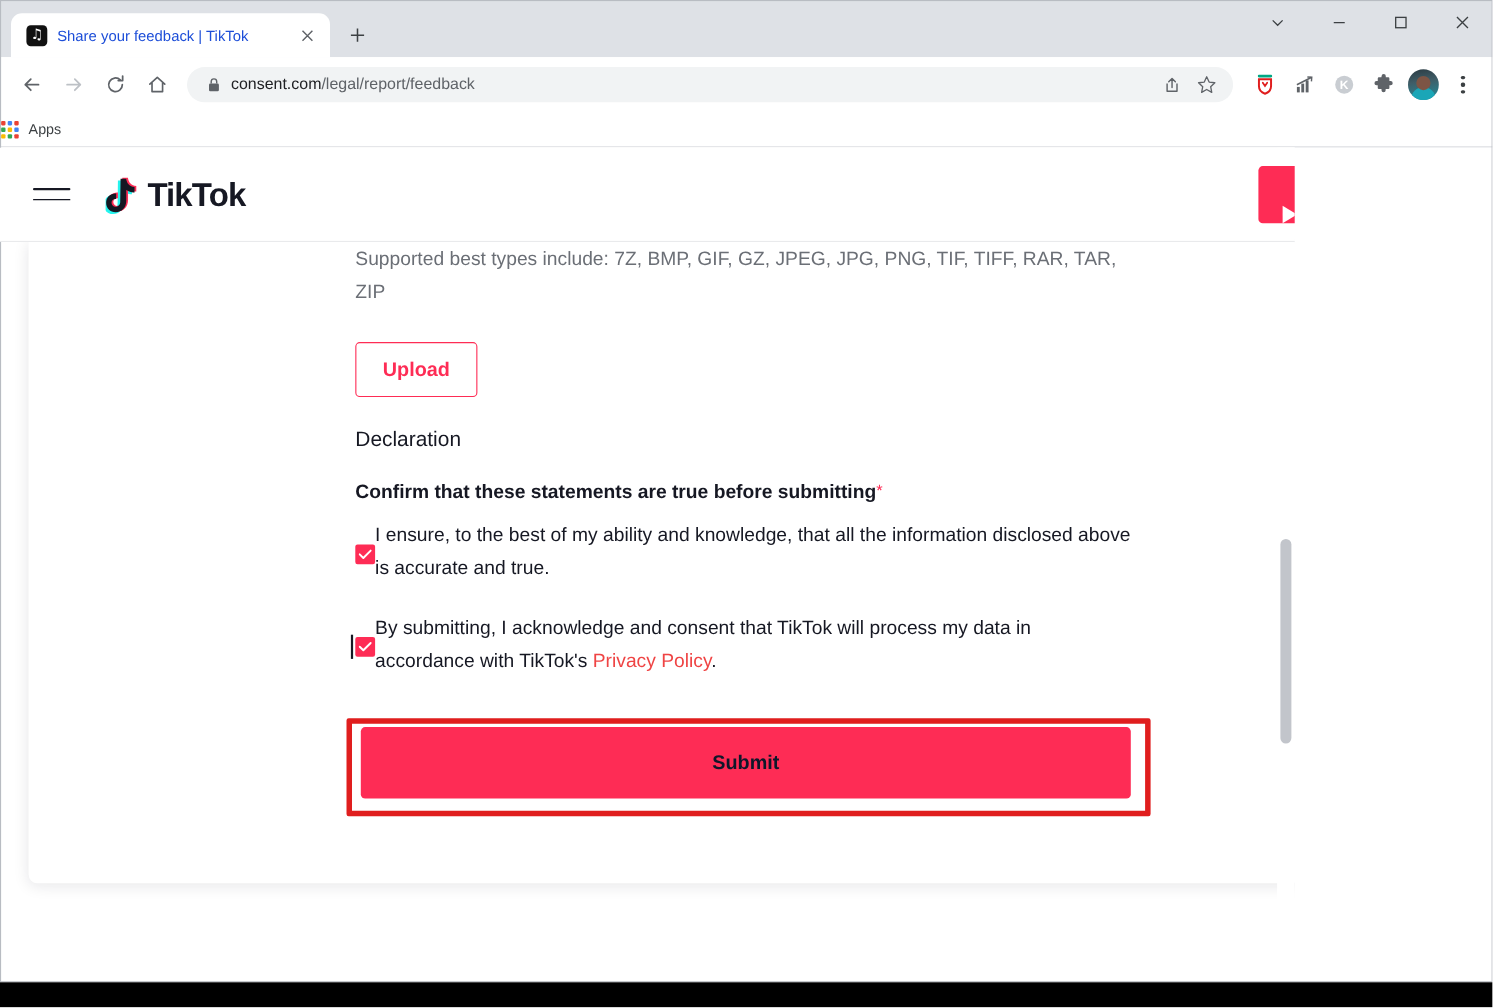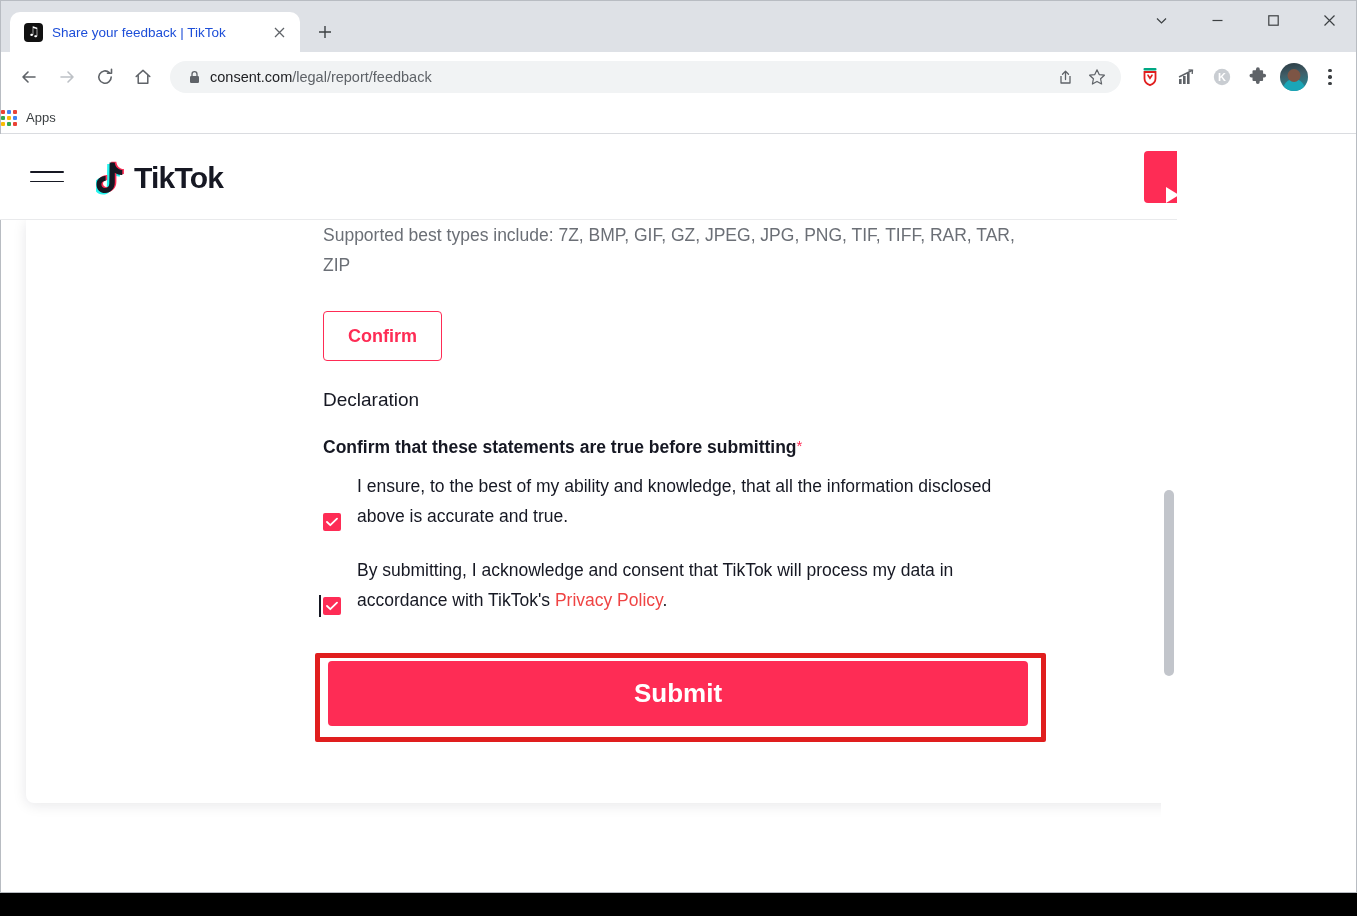--- a/index.html
+++ b/index.html
@@ -255,22 +255,22 @@
     font-size: 19px; font-weight: normal; color: #161823;
     margin-top: 28px; margin-bottom: 0px;
   }
   .confirm-label {
     font-size: 17.5px; font-weight: bold; color: #161823;
     margin-top: 26px;
   }
   .req { color: #fe2c55; font-weight: normal; font-size: 15px; position: relative; top: -2px; }
 
   .check-row {
-    display: flex; align-items: flex-end;
-    margin-top: 13px; gap: 16px;
+    display: flex; align-items: center;
+    margin-top: 13px; gap: 0;
   }
   .check-row.second { margin-top: 24px; }
   .cbox {
     width: 18px; height: 18px; flex: none;
     background: #fe2c55;
     border-radius: 2px;
     margin-top: 6px;
     display: flex; align-items: center; justify-content: center;
     cursor: pointer; position: relative;
   }
@@ -296,23 +296,23 @@
   .hl-box {
     position: absolute;
     left: -8px; top: -8px;
     width: 731px; height: 89px;
     border: 5px solid #e01e1e;
     border-radius: 2px;
     pointer-events: none;
   }
   .submit-btn {
     width: 700px; height: 65px;
-    background: #fe2c55; color: #ffffff;
+    background: #fe2c55; color: #0f172a;
     border: none; border-radius: 4px;
-    font-size: 26px; font-weight: bold;
+    font-size: 18px; font-weight: bold;
     font-family: "Liberation Sans", sans-serif;
     cursor: pointer;
     display: block;
     margin-left: 5px;
   }
 
   
   .fab {
     position: absolute;
     right: 31px; bottom: 55px;
@@ -522,21 +522,21 @@
         <span>Watch now</span>
       </button>
     </div>
 
     <div class="page-bg">
       <div class="card">
         <div class="card-inner">
 
           <div class="para">Supported best types include: 7Z, BMP, GIF, GZ, JPEG, JPG, PNG, TIF, TIFF, RAR, TAR, ZIP</div>
 
-          <button class="upload-btn">Confirm</button>
+          <button class="upload-btn">Upload</button>
 
           <div class="section-title">Declaration</div>
 
           <div class="confirm-label">
             <span>Confirm that these statements are true before submitting</span><span class="req">*</span>
           </div>
 
           <div class="check-row">
             <span class="cbox">
               <svg width="12" height="10" viewBox="0 0 12 10">

